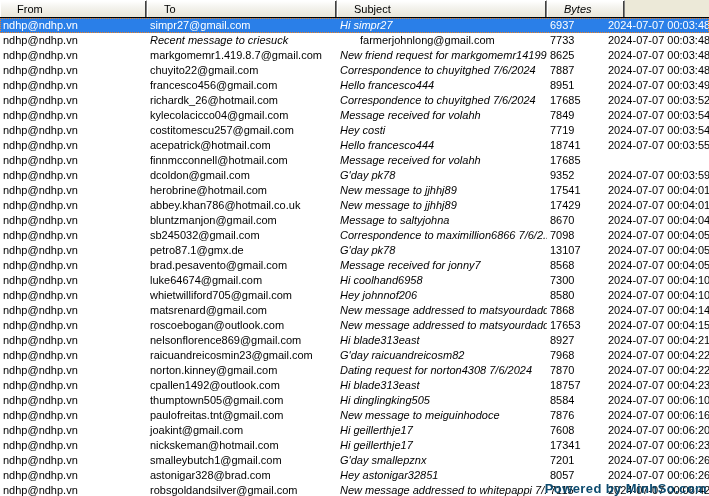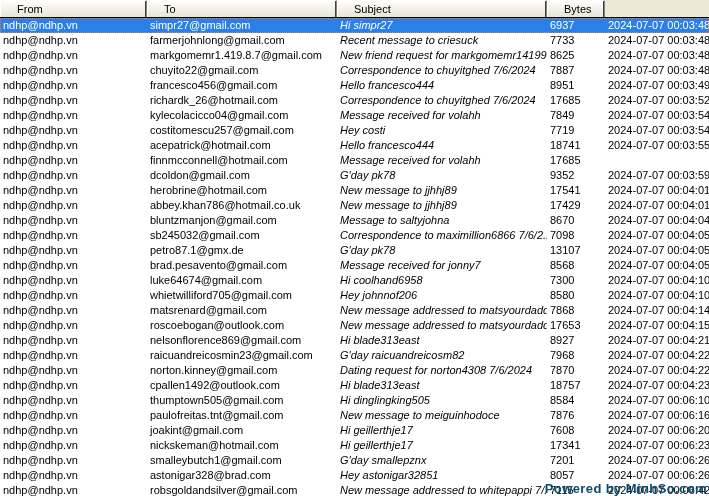--- a/index.html
+++ b/index.html
@@ -52,21 +52,21 @@
     position: absolute;
     right: 0;
     top: 0;
     bottom: 0;
     width: 1px;
     background: #404040;
   }
   .hdr-from    { width: 147px; }
   .hdr-to      { width: 190px; }
   .hdr-subject { width: 210px; }
-  .hdr-bytes   { width: 58px; }
+  .hdr-bytes   { width: 78px; font-style: italic; }
   .hdr-date    { flex: 1 1 auto; }
 
   
   .rows {
     position: relative;
   }
   .row {
     display: flex;
     height: 15px;
     line-height: 15px;
@@ -123,22 +123,22 @@
   <div class="rows" id="rows-container">
       <div class="row selected" style="background: rgb(42, 127, 232); color: rgb(255, 255, 255);">
         <div class="cell c-from">ndhp@ndhp.vn</div>
         <div class="cell c-to">simpr27@gmail.com</div>
         <div class="cell c-subject">Hi simpr27</div>
         <div class="cell c-bytes">6937</div>
         <div class="cell c-date">2024-07-07 00:03:48</div>
       </div>
       <div class="row">
         <div class="cell c-from">ndhp@ndhp.vn</div>
+        <div class="cell c-subject">Recent message to criesuck</div>
         <div class="cell c-to">farmerjohnlong@gmail.com</div>
-        <div class="cell c-subject">Recent message to criesuck</div>
         <div class="cell c-bytes">7733</div>
         <div class="cell c-date">2024-07-07 00:03:48</div>
       </div>
       <div class="row">
         <div class="cell c-from">ndhp@ndhp.vn</div>
         <div class="cell c-to">markgomemr1.419.8.7@gmail.com</div>
         <div class="cell c-subject">New friend request for markgomemr141994</div>
         <div class="cell c-bytes">8625</div>
         <div class="cell c-date">2024-07-07 00:03:48</div>
       </div>

